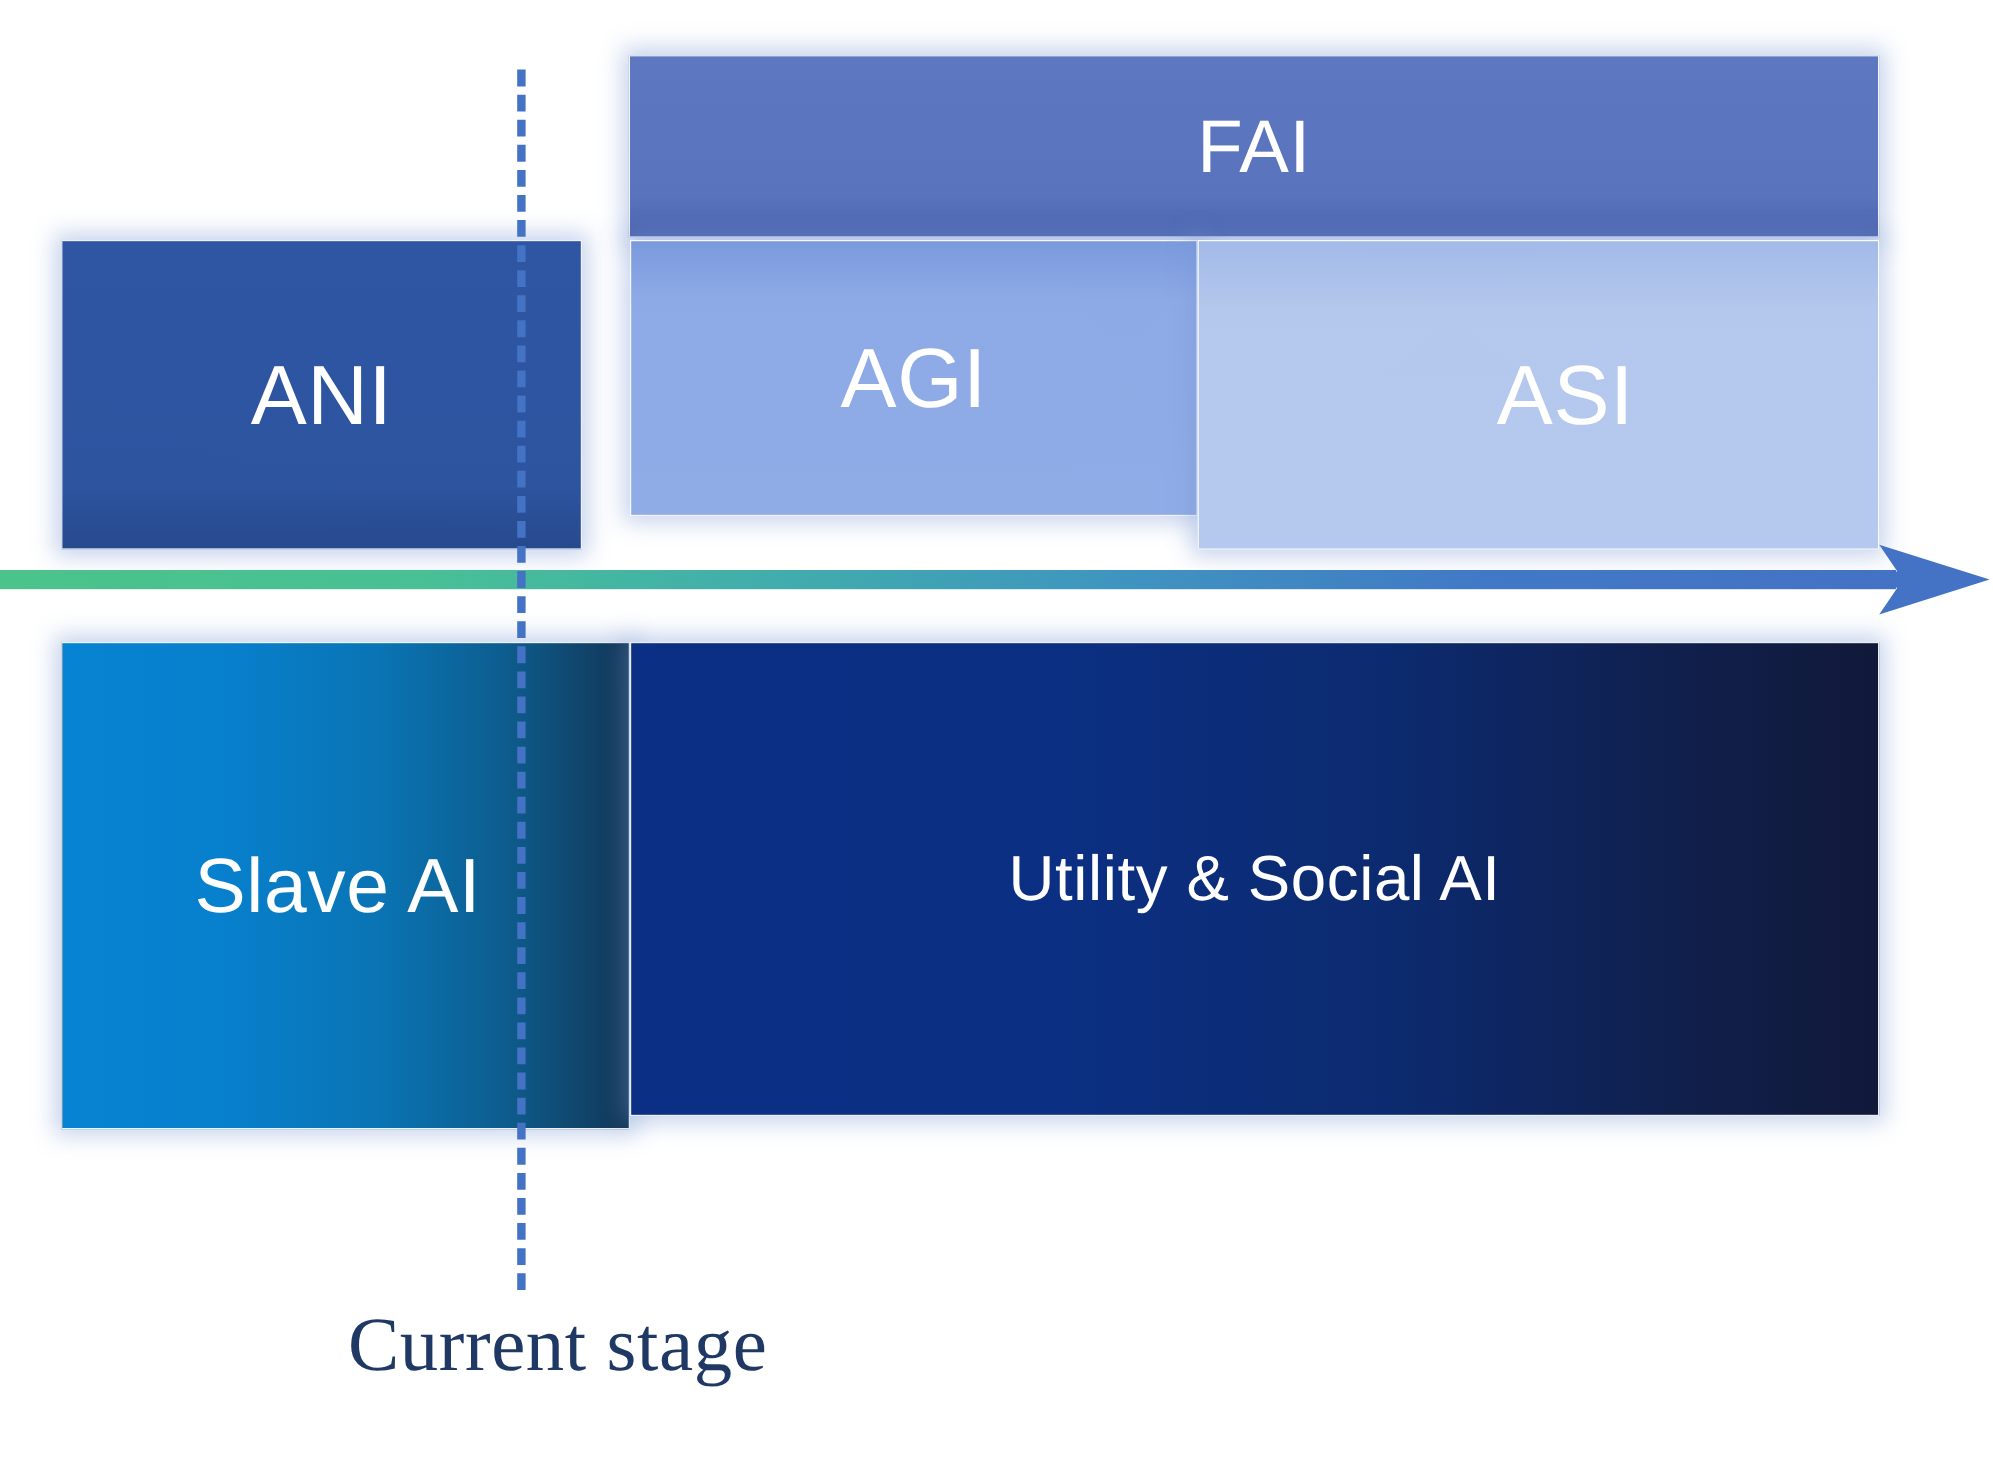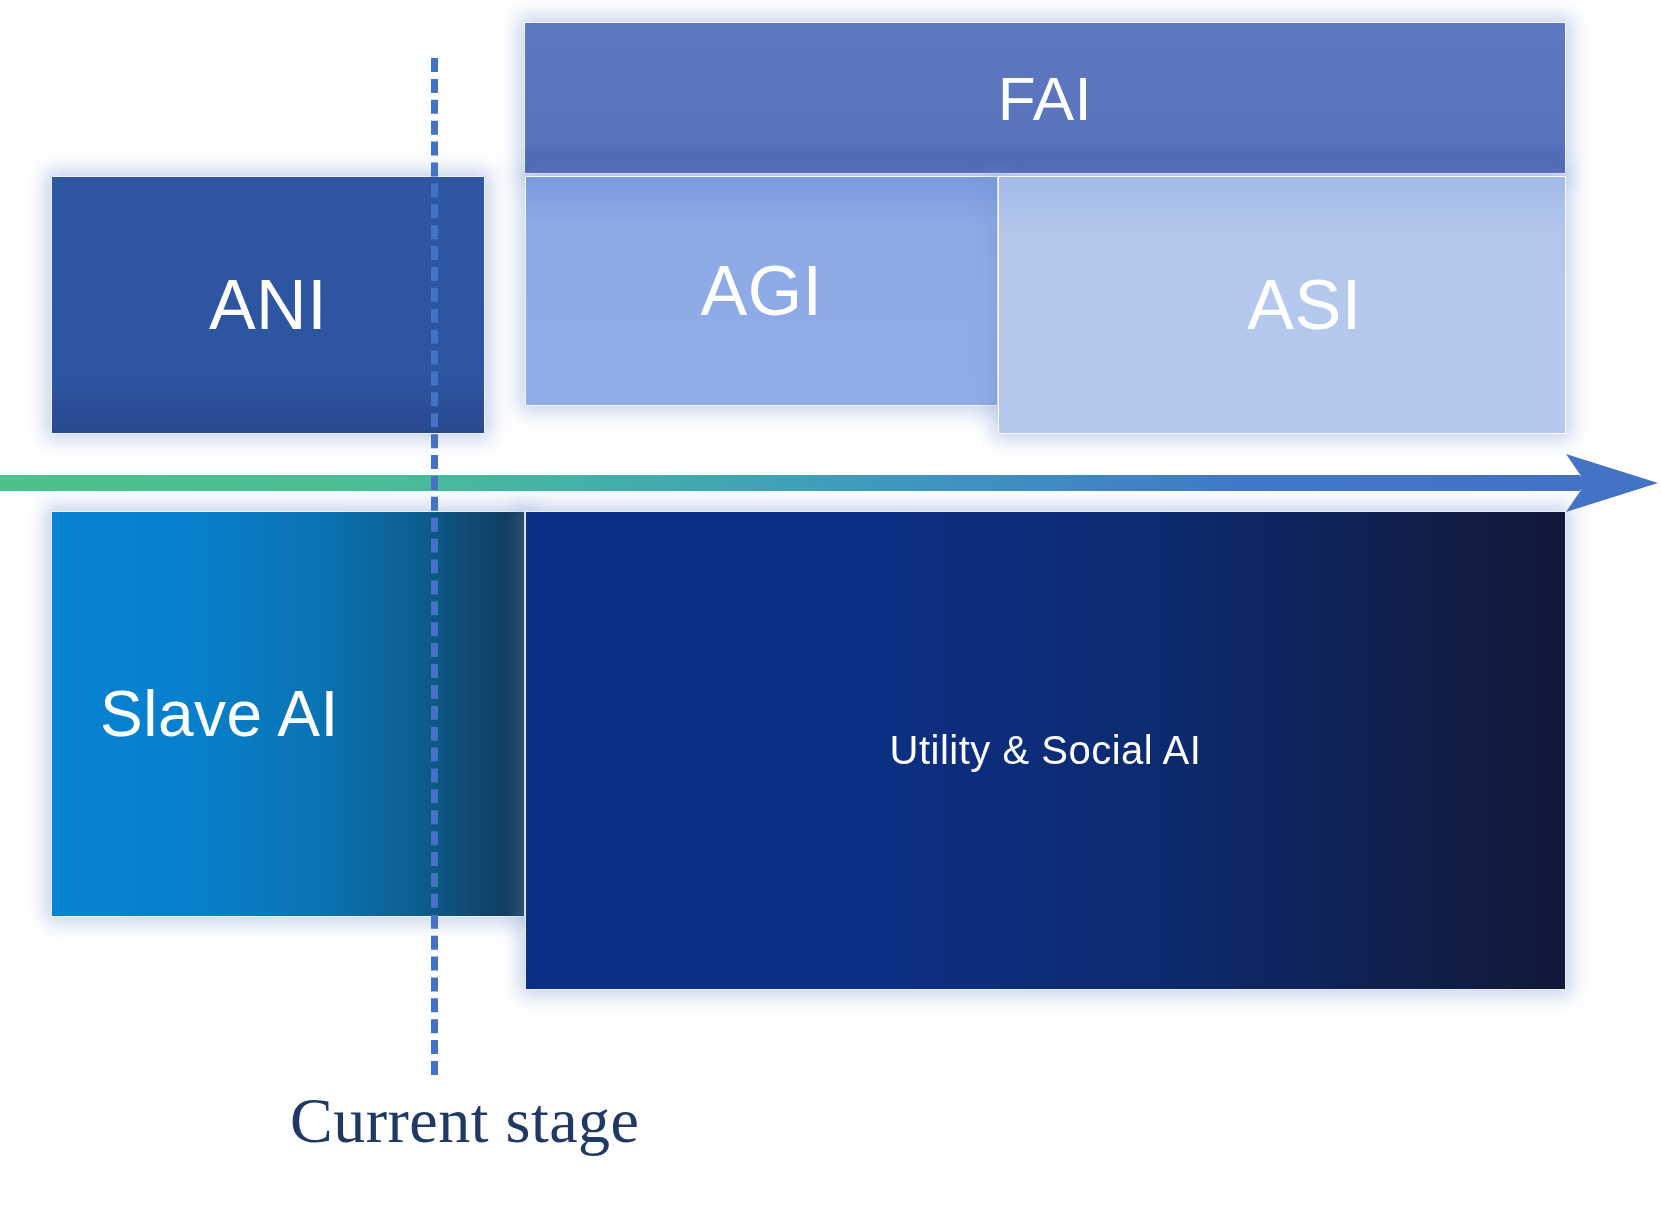--- a/index.html
+++ b/index.html
@@ -30,20 +30,21 @@
     letter-spacing: 0.5px;
     white-space: nowrap;
   }
 
   
   .glow {
     box-shadow: 0 0 18px 6px rgba(120,150,210,0.42);
   }
   .hairline {
     border: 1px solid rgba(255,255,255,0.92);
+    margin-top: 24px;
   }
 
   
   #fai-box {
     left: 524px;
     top: 22px;
     width: 1042px;
     height: 152px;
     background: linear-gradient(180deg, #5d77c0 0%, #5a73bd 78%, #4a64ae 100%);
     font-size: 62px;
@@ -82,31 +83,31 @@
 
   
   #slave-ai-box {
     left: 51px;
     top: 511px;
     width: 474px;
     height: 406px;
     background: linear-gradient(90deg, #0683d2 0%, #0780cd 28%, #0a74b4 56%, #0d5d8e 78%, #113f63 95%, #123453 100%);
     font-size: 64px;
     justify-content: flex-start;
-    padding-left: 48px;
+    padding-left: 110px;
   }
 
   
   #utility-social-ai-box {
     left: 525px;
     top: 511px;
     width: 1041px;
-    height: 479px;
+    height: 395px;
     background: linear-gradient(90deg, #0a2f85 0%, #0b2f82 35%, #0c2a6e 62%, #101f4b 85%, #11193a 100%);
-    font-size: 40px;
+    font-size: 53px;
   }
 
   
   #timeline-arrow {
     position: absolute;
     left: 0px;
     top: 446px;
     width: 1661px;
     height: 74px;
     pointer-events: none;

